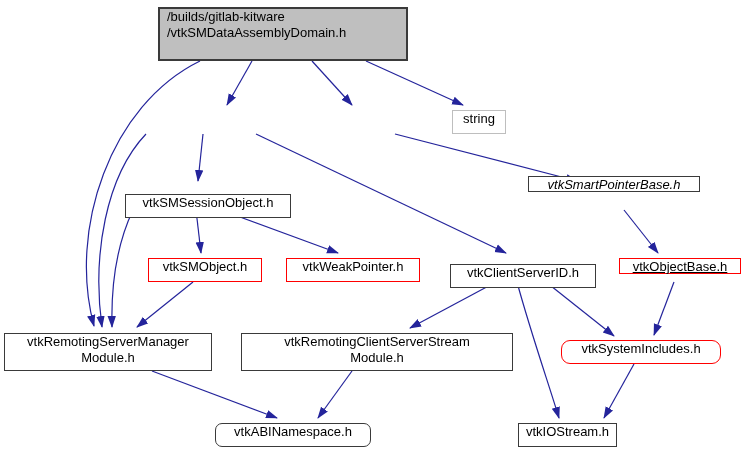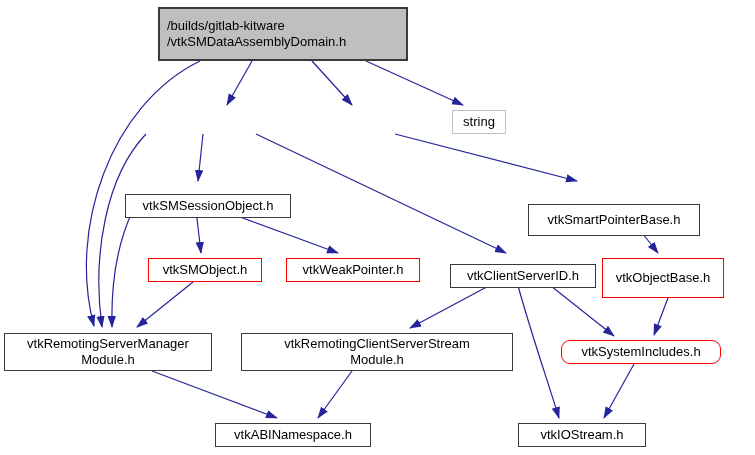--- a/index.html
+++ b/index.html
@@ -1,20 +1,20 @@
 <!DOCTYPE html>
 <html><head>
 <meta charset="utf-8">
 <style>
   html,body{margin:0;padding:0;background:#ffffff;}
   body{font-family:"Liberation Sans","DejaVu Sans",sans-serif;}
   #canvas{position:relative;width:755px;height:455px;background:#ffffff;overflow:hidden;}
   #edges{position:absolute;left:0;top:0;width:755px;height:455px;}
   .node{position:absolute;box-sizing:border-box;background:#ffffff;color:#000000;
-        display:flex;flex-direction:column;justify-content:center;
+        display:flex;flex-direction:column;justify-content:flex-start;
         font-size:13px;line-height:16px;text-align:center;cursor:default;}
   .node.main{background:#bfbfbf;border:2px solid #3a3a3a;text-align:left;padding-left:7px;padding-right:4px;cursor:default;}
   .node.link{border:1px solid #3a3a3a;cursor:pointer;}
   .node.truncated{border:1px solid #ff0000;cursor:pointer;}
   .node.external{border:1px solid #bebebe;}
   .node .lbl{white-space:nowrap;}
 </style>
 </head>
 <body>
 
@@ -49,45 +49,45 @@
     <div class="node main" style="left: 158px; top: 7px; width: 250px; height: 54px;">
       <div class="lbl">/builds/gitlab-kitware</div>
       <div class="lbl">/vtkSMDataAssemblyDomain.h</div>
     </div>
     <div class="node external" style="left: 452px; top: 110px; width: 54px; height: 24px;">
       <div class="lbl">string</div>
     </div>
     <div class="node link" style="left: 125px; top: 186px; width: 166px; height: 24px; margin-top: 8px;">
       <div class="lbl">vtkSMSessionObject.h</div>
     </div>
-    <div class="node link" style="left: 528px; top: 204px; width: 172px; height: 32px;">
+    <div class="node link" style="left: 528px; top: 176px; width: 172px; height: 16px; font-style: italic;">
       <div class="lbl">vtkSmartPointerBase.h</div>
     </div>
     <div class="node truncated" style="left: 148px; top: 258px; width: 114px; height: 24px;">
       <div class="lbl">vtkSMObject.h</div>
     </div>
     <div class="node truncated" style="left: 286px; top: 258px; width: 134px; height: 24px;">
       <div class="lbl">vtkWeakPointer.h</div>
     </div>
     <div class="node link" style="left: 450px; top: 264px; width: 146px; height: 24px;">
       <div class="lbl">vtkClientServerID.h</div>
     </div>
-    <div class="node truncated" style="left: 602px; top: 258px; width: 122px; height: 40px;">
+    <div class="node truncated" style="left: 619px; top: 258px; width: 122px; height: 16px; text-decoration: underline;">
       <div class="lbl">vtkObjectBase.h</div>
     </div>
     <div class="node link" style="left: 4px; top: 333px; width: 208px; height: 38px;">
       <div class="lbl">vtkRemotingServerManager</div>
       <div class="lbl">Module.h</div>
     </div>
     <div class="node link" style="left: 241px; top: 333px; width: 272px; height: 38px;">
       <div class="lbl">vtkRemotingClientServerStream</div>
       <div class="lbl">Module.h</div>
     </div>
     <div class="node truncated" style="left: 561px; top: 340px; width: 160px; height: 24px; border-radius: 9px;">
       <div class="lbl">vtkSystemIncludes.h</div>
     </div>
-    <div class="node link" style="left: 215px; top: 423px; width: 156px; height: 24px;">
+    <div class="node link" style="left: 215px; top: 423px; width: 156px; height: 24px; border-radius: 7px;">
       <div class="lbl">vtkABINamespace.h</div>
     </div>
-    <div class="node link" style="left: 518px; top: 423px; width: 128px; height: 24px;">
+    <div class="node link" style="left: 518px; top: 423px; width: 99px; height: 24px;">
       <div class="lbl">vtkIOStream.h</div>
     </div>
   </div>
 
 </body></html>

